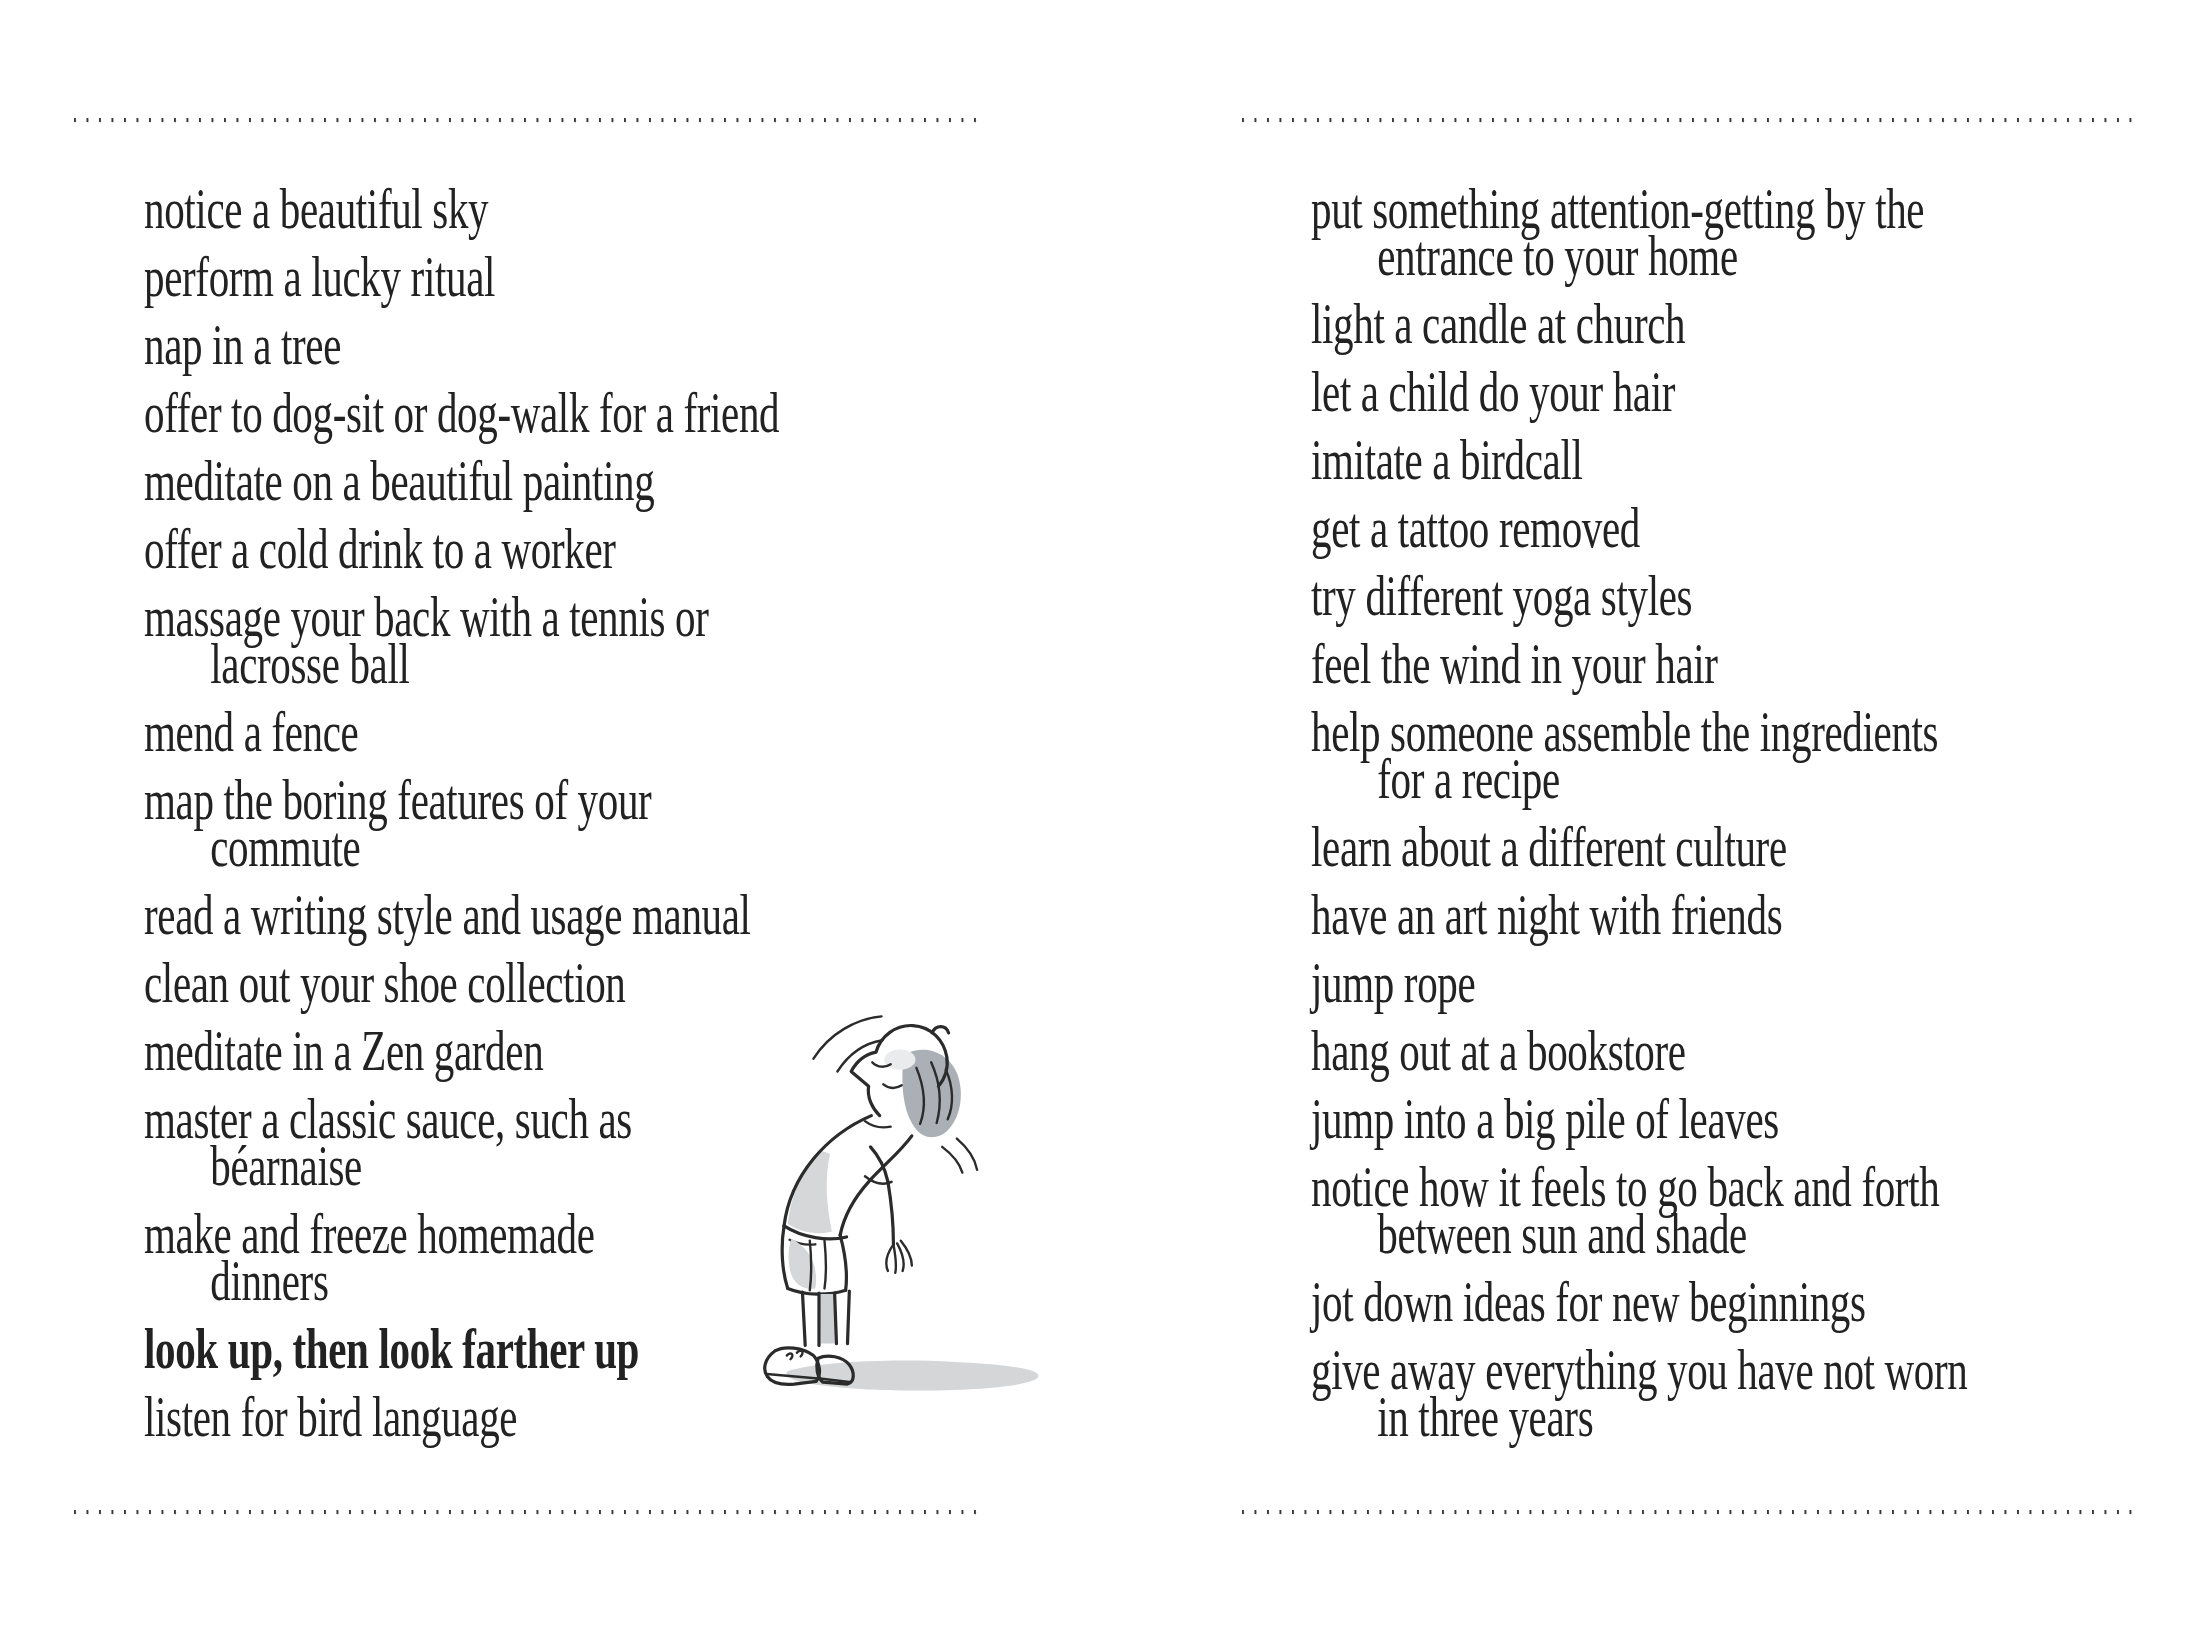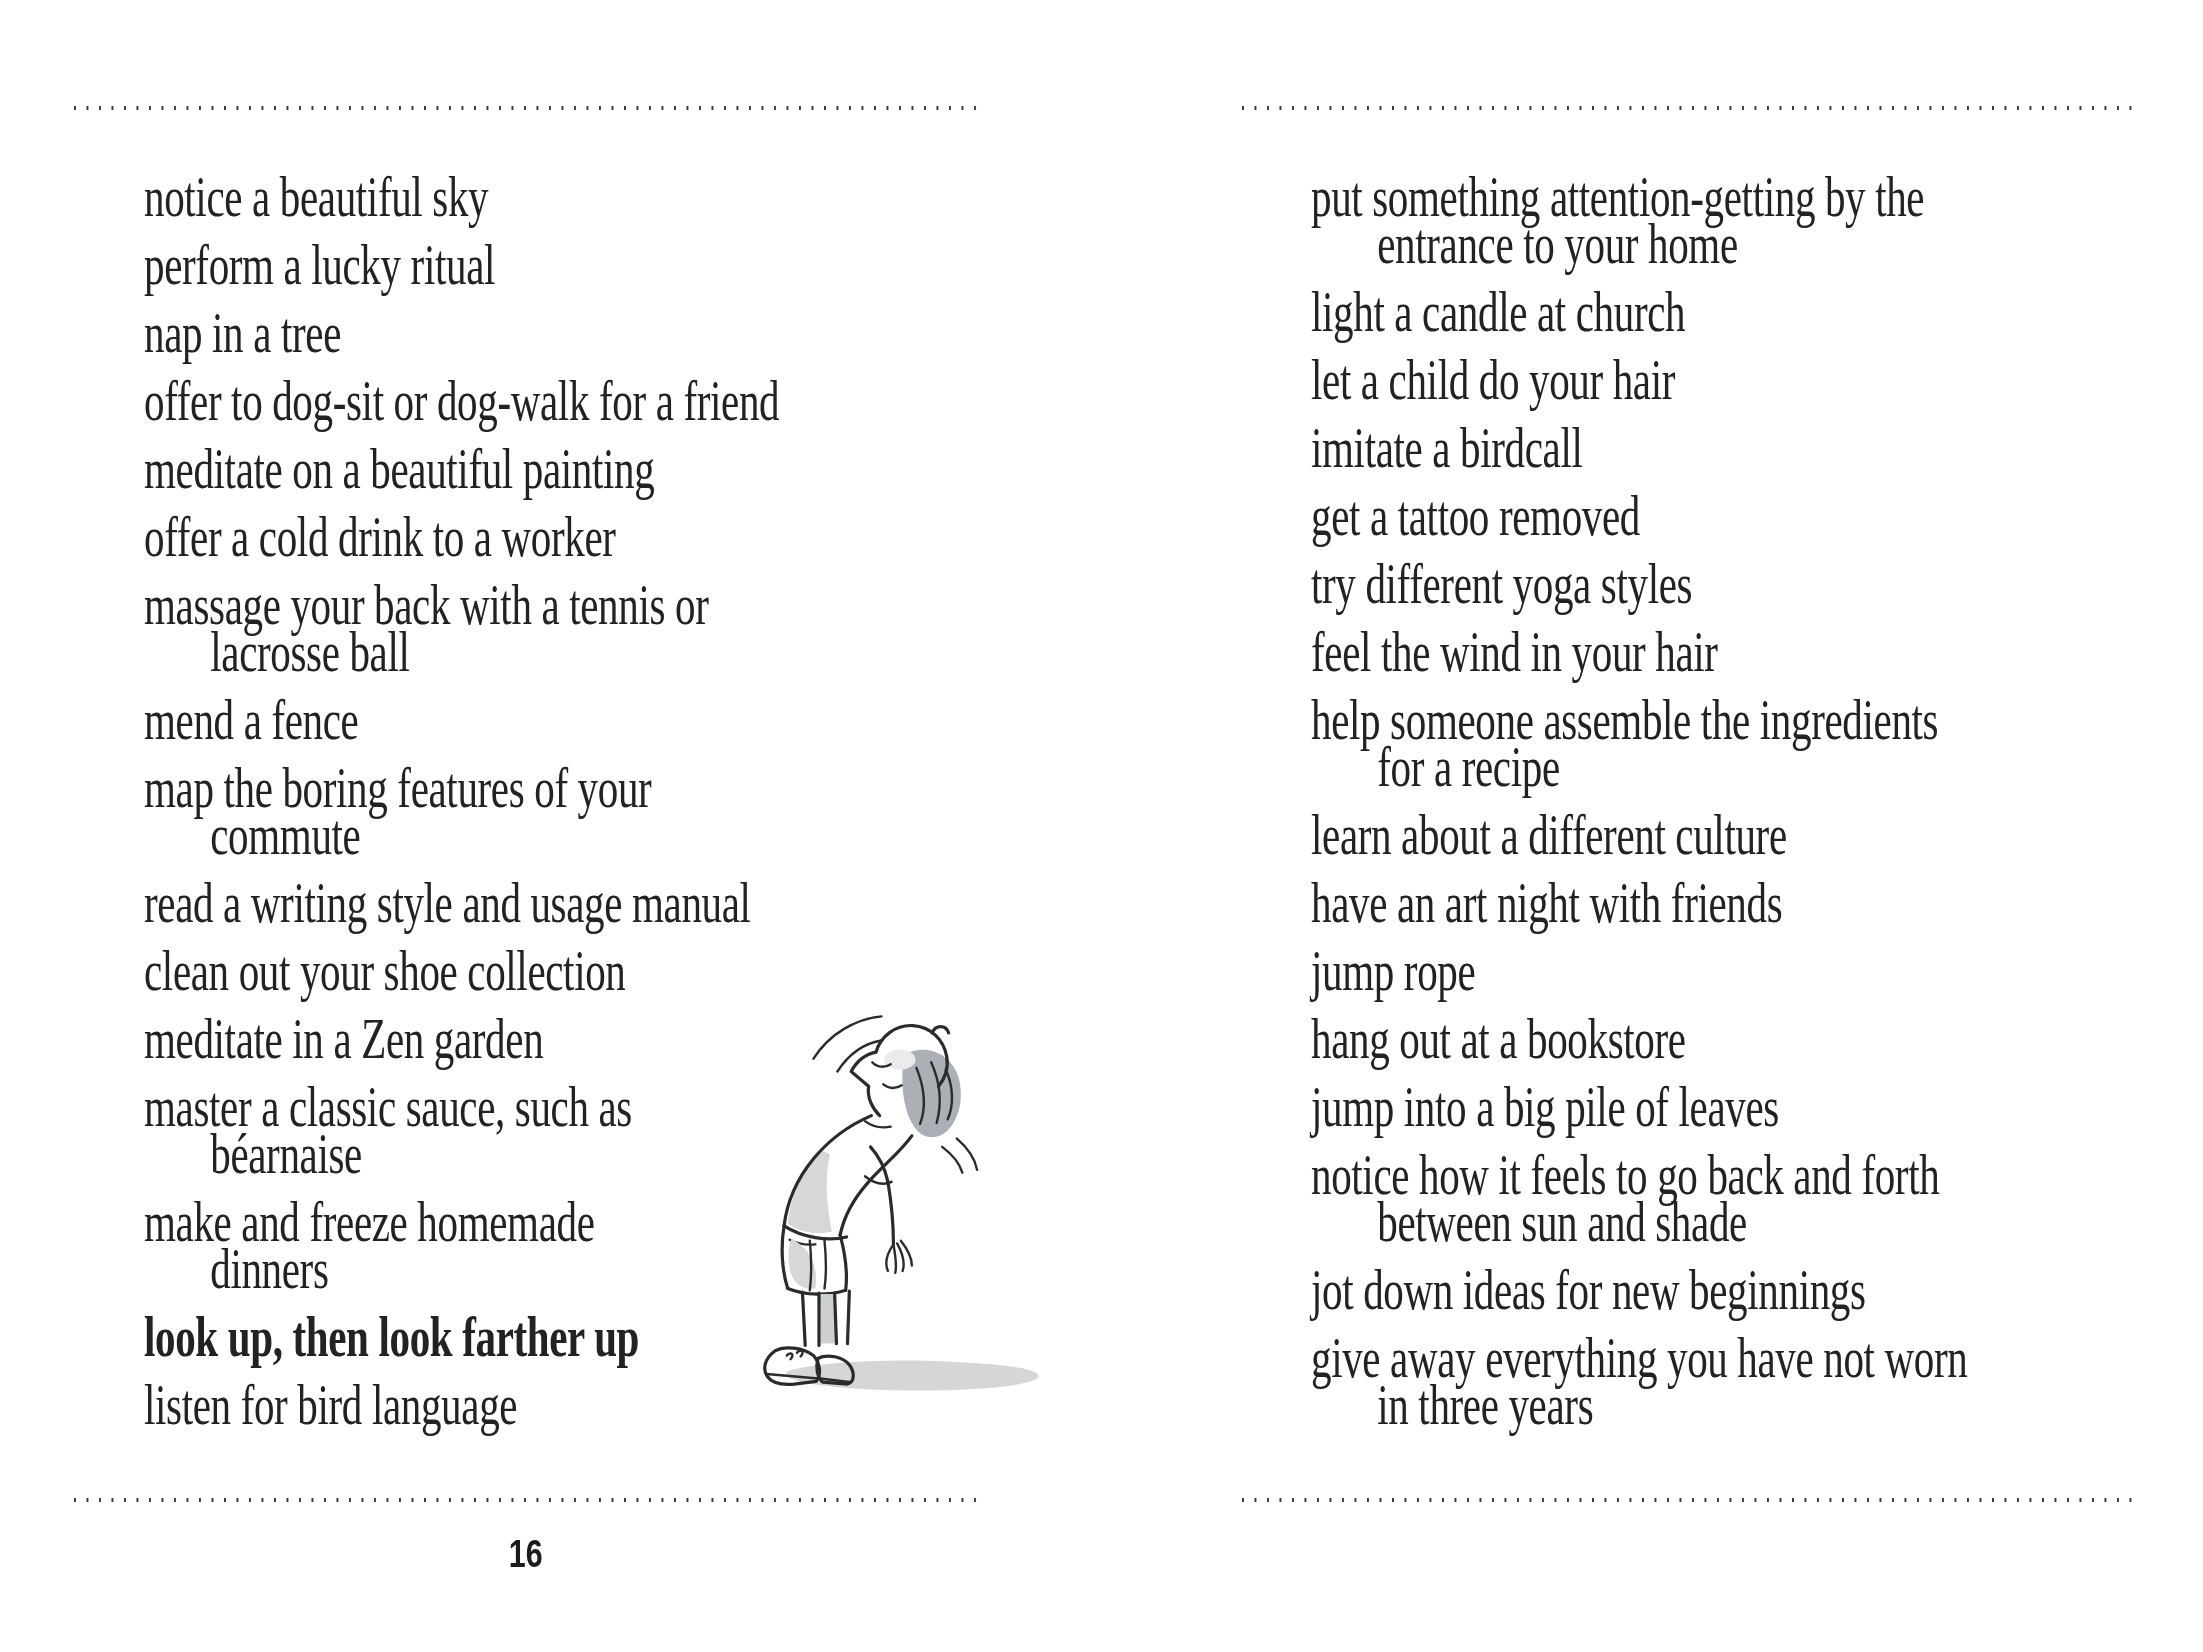--- a/index.html
+++ b/index.html
@@ -3,21 +3,21 @@
 <meta charset="utf-8">
 <style>
   html,body { margin:0; padding:0; }
   body {
     width:2204px; height:1653px;
     background:#ffffff;
     position:relative;
     font-family:"Liberation Serif", serif;
     overflow:hidden;
   }
-  .page { position:absolute; top:4px; height:1440px; }
+  .page { position:absolute; top:16px; height:1440px; }
   .page-left  { left:73px;  width:906px; }
   .page-right { left:1241px; width:899px; }
 
   .rule {
     position:absolute; left:0; right:0; height:5.5px;
     background-image: radial-gradient(ellipse 1.4px 2.4px at 2px 2.8px, #3a3a3a 90%, rgba(0,0,0,0));
     background-size:12.5px 5.5px;
     background-repeat:repeat-x;
   }
   .rule-top    { top:101px; }
@@ -77,23 +77,20 @@
       <li>map the boring features of your<br>commute</li>
       <li>read a writing style and usage manual</li>
       <li>clean out your shoe collection</li>
       <li>meditate in a Zen garden</li>
       <li>master a classic sauce, such as<br>béarnaise</li>
       <li>make and freeze homemade<br>dinners</li>
       <li class="bold">look up, then look farther up</li>
       <li>listen for bird language</li>
     </ul>
   <div class="rule rule-bottom"></div>
-  <div class="page-number">
-    <span>16</span>
-  </div>
 </section>
 
 <section class="page page-right">
   <div class="rule rule-top"></div>
   <ul class="activity-list">
       <li>put something attention-getting by the<br>entrance to your home</li>
       <li>light a candle at church</li>
       <li>let a child do your hair</li>
       <li>imitate a birdcall</li>
       <li>get a tattoo removed</li>

